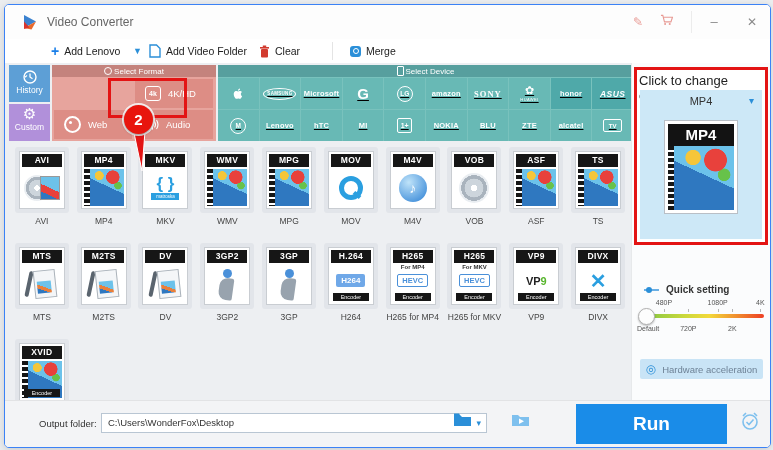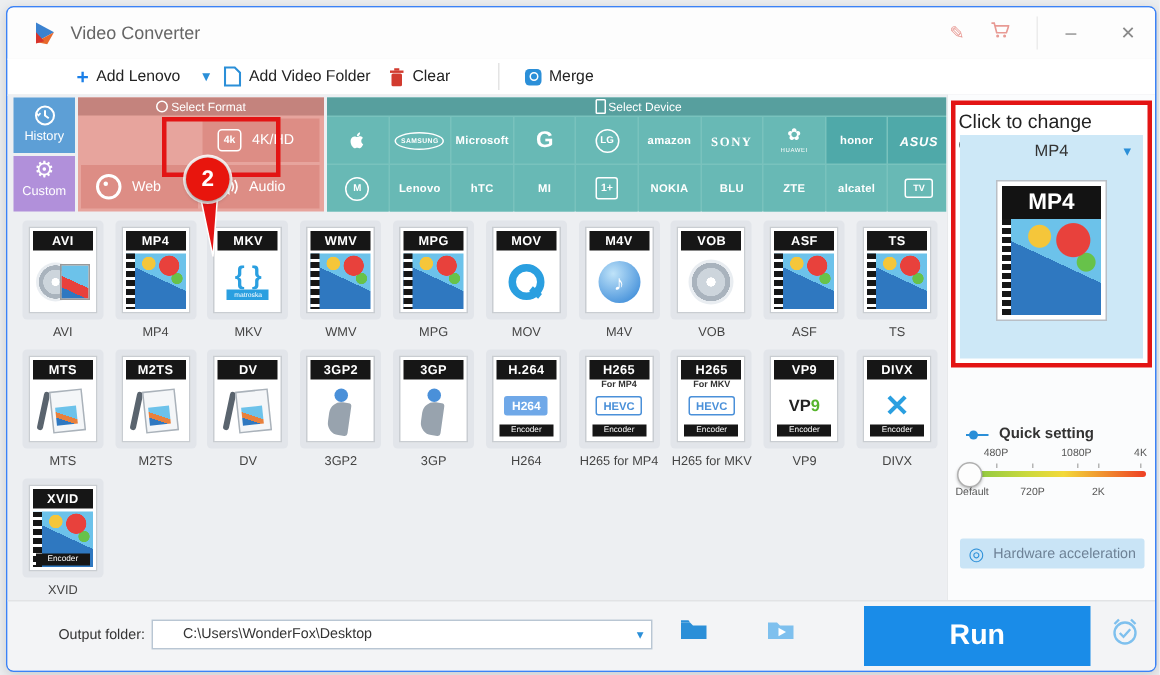--- a/index.html
+++ b/index.html
@@ -47,41 +47,41 @@
   .pt-audio{left:83px;top:45px;}
   .circle-play{width:15px;height:15px;background:#fff;border-radius:50%;position:relative;}
   .circle-play:after{content:"";position:absolute;left:6px;top:4px;border-left:6px solid #d4766d;border-top:3.5px solid transparent;border-bottom:3.5px solid transparent;}
   .fourk{width:14px;height:13px;border:1.5px solid #fff;border-radius:3px;font-size:7px;line-height:13px;text-align:center;font-weight:bold;}
   .webcam{width:13px;height:13px;border:2px solid #fff;border-radius:50%;position:relative;}
   .webcam:after{content:"";position:absolute;left:3px;top:3px;width:3px;height:3px;background:#fff;border-radius:50%;}
   
   .dev-sec{position:absolute;left:213px;top:2px;width:415px;height:76px;background:#79c2bd;}
   .dev-sec .sec-head{background:#579f9e;}
   .dev-grid{position:absolute;left:0;top:13px;width:415px;height:63px;display:grid;
-            grid-template-columns:repeat(10,1fr);grid-template-rows:1fr 1fr;gap:1px;}
+            grid-template-columns:repeat(10,1fr);grid-template-rows:1fr 1fr;gap:1px;text-decoration:underline;}
   .dev-tile{background:#68b9b5;color:#fff;display:flex;flex-direction:column;align-items:center;justify-content:center;cursor:pointer;overflow:hidden;}
   .dev-tile.dark{background:#4fa9a9;}
   .bk-plain{font-size:7.5px;font-weight:bold;letter-spacing:.2px;}
   .bk-serif{font-family:"Liberation Serif",serif;font-size:8.5px;font-weight:bold;letter-spacing:1px;}
   .bk-italic{font-size:8.5px;font-weight:bold;font-style:italic;letter-spacing:.5px;}
   .bk-g{font-size:15px;font-weight:bold;}
   .bk-oval{font-size:4.5px;font-weight:bold;border:1px solid #fff;border-radius:50%;padding:2.5px 3px;letter-spacing:.3px;}
   .bk-circle{width:14px;height:14px;border:1.5px solid #fff;border-radius:50%;font-size:6.5px;font-weight:bold;display:flex;align-items:center;justify-content:center;}
   .bk-square{width:13px;height:13px;border:1.5px solid #fff;border-radius:2px;font-size:7px;font-weight:bold;display:flex;align-items:center;justify-content:center;}
   .bk-tv{width:17px;height:11px;border:1.5px solid #fff;border-radius:2px;font-size:6px;font-weight:bold;display:flex;align-items:center;justify-content:center;}
   .bk-flower{font-size:11px;line-height:11px;}
   .bk-tinytext{font-size:4px;letter-spacing:.4px;margin-top:1px;}
   
   .hl-rect{position:absolute;left:56px;top:13px;width:73px;height:34px;border:3px solid #e31414;z-index:6;pointer-events:none;}
   .badge2{position:absolute;left:72px;top:40px;width:29px;height:29px;background:#e8150d;border-radius:50%;
           color:#fff;font-size:15px;font-weight:bold;text-align:center;line-height:29px;z-index:8;
           box-shadow:0 1px 3px rgba(0,0,0,.45),0 0 0 2px rgba(255,255,255,.9);}
   .callout-arrow{position:absolute;left:76px;top:66px;z-index:7;pointer-events:none;}
   
-  .format-grid{position:absolute;left:6px;top:84px;width:618px;display:grid;grid-template-columns:repeat(10,1fr);row-gap:3px;}
+  .format-grid{position:absolute;left:6px;top:84px;width:618px;display:grid;grid-template-columns:repeat(10,1fr);row-gap:13px;}
   .fmt-cell{height:83px;display:flex;flex-direction:column;align-items:center;cursor:pointer;}
   .fmt-box{width:54px;height:66px;background:#e2e5ea;border-radius:3px;display:flex;align-items:center;justify-content:center;}
   .fmt-card{width:46px;height:58px;background:#fff;border:1px solid #c9cdd2;box-sizing:border-box;position:relative;overflow:hidden;}
   .fmt-badge{position:absolute;left:2px;top:2px;right:2px;height:13px;background:#161616;color:#fff;
              font-size:8.5px;font-weight:bold;text-align:center;line-height:13px;letter-spacing:.3px;}
   .fmt-line1{position:absolute;left:0;top:16px;right:0;font-size:6px;font-weight:bold;color:#333;text-align:center;}
   .fmt-body{position:absolute;left:2px;top:17px;right:2px;bottom:2px;display:flex;align-items:center;justify-content:center;}
   .fmt-strip{position:absolute;left:4px;right:4px;bottom:3px;height:8px;background:#161616;color:#fff;
              font-size:5.5px;text-align:center;line-height:8px;z-index:3;}
   .fmt-label{margin-top:3px;font-size:8.5px;color:#444;white-space:nowrap;}
@@ -133,21 +133,21 @@
   .sl-lab{position:absolute;font-size:7px;color:#555;transform:translateX(-50%);white-space:nowrap;}
   .sl-top{top:0;}
   .sl-bot{top:26px;}
   .sl-track{position:absolute;left:0;right:0;top:15px;height:4px;border-radius:2px;
             background:linear-gradient(90deg,#7ec544,#cbd93c 35%,#f3d93a 55%,#f08c2e 78%,#ee3f24);}
   .sl-tick{position:absolute;top:10px;width:1px;height:3px;background:#b5b5b5;}
   .sl-knob{position:absolute;left:-4px;top:9px;width:15px;height:15px;background:#fdfdfd;border:1px solid #b0b0b0;border-radius:50%;box-shadow:0 1px 2px rgba(0,0,0,.25);cursor:pointer;}
   
   .footer{position:absolute;left:0;right:0;bottom:0;height:46px;background:#f3f4f6;border-top:1px solid #e2e3e5;}
   .out-label{position:absolute;left:34px;top:17px;font-size:9.5px;color:#333;}
-  .combo{position:absolute;left:96px;top:12px;width:334px;height:20px;background:#fff;border:1px solid #b9c6d3;box-sizing:border-box;font-size:9.5px;color:#333;line-height:18px;padding-left:20px;cursor:text;}
+  .combo{position:absolute;left:96px;top:12px;width:386px;height:20px;background:#fff;border:1px solid #b9c6d3;box-sizing:border-box;font-size:9.5px;color:#333;line-height:18px;padding-left:6px;cursor:text;}
   .combo .dd{position:absolute;right:5px;top:0;line-height:18px;}
   .foot-ico{position:absolute;top:11px;cursor:pointer;}
   .run-btn{position:absolute;left:571px;top:3px;width:151px;height:40px;background:#1a8ce8;color:#fff;
            font-size:19px;font-weight:bold;text-align:center;line-height:40px;cursor:pointer;}
   .alarm{left:735px;top:10px;}
 </style>
 </head>
 <body>
 
 <div class="stage">

